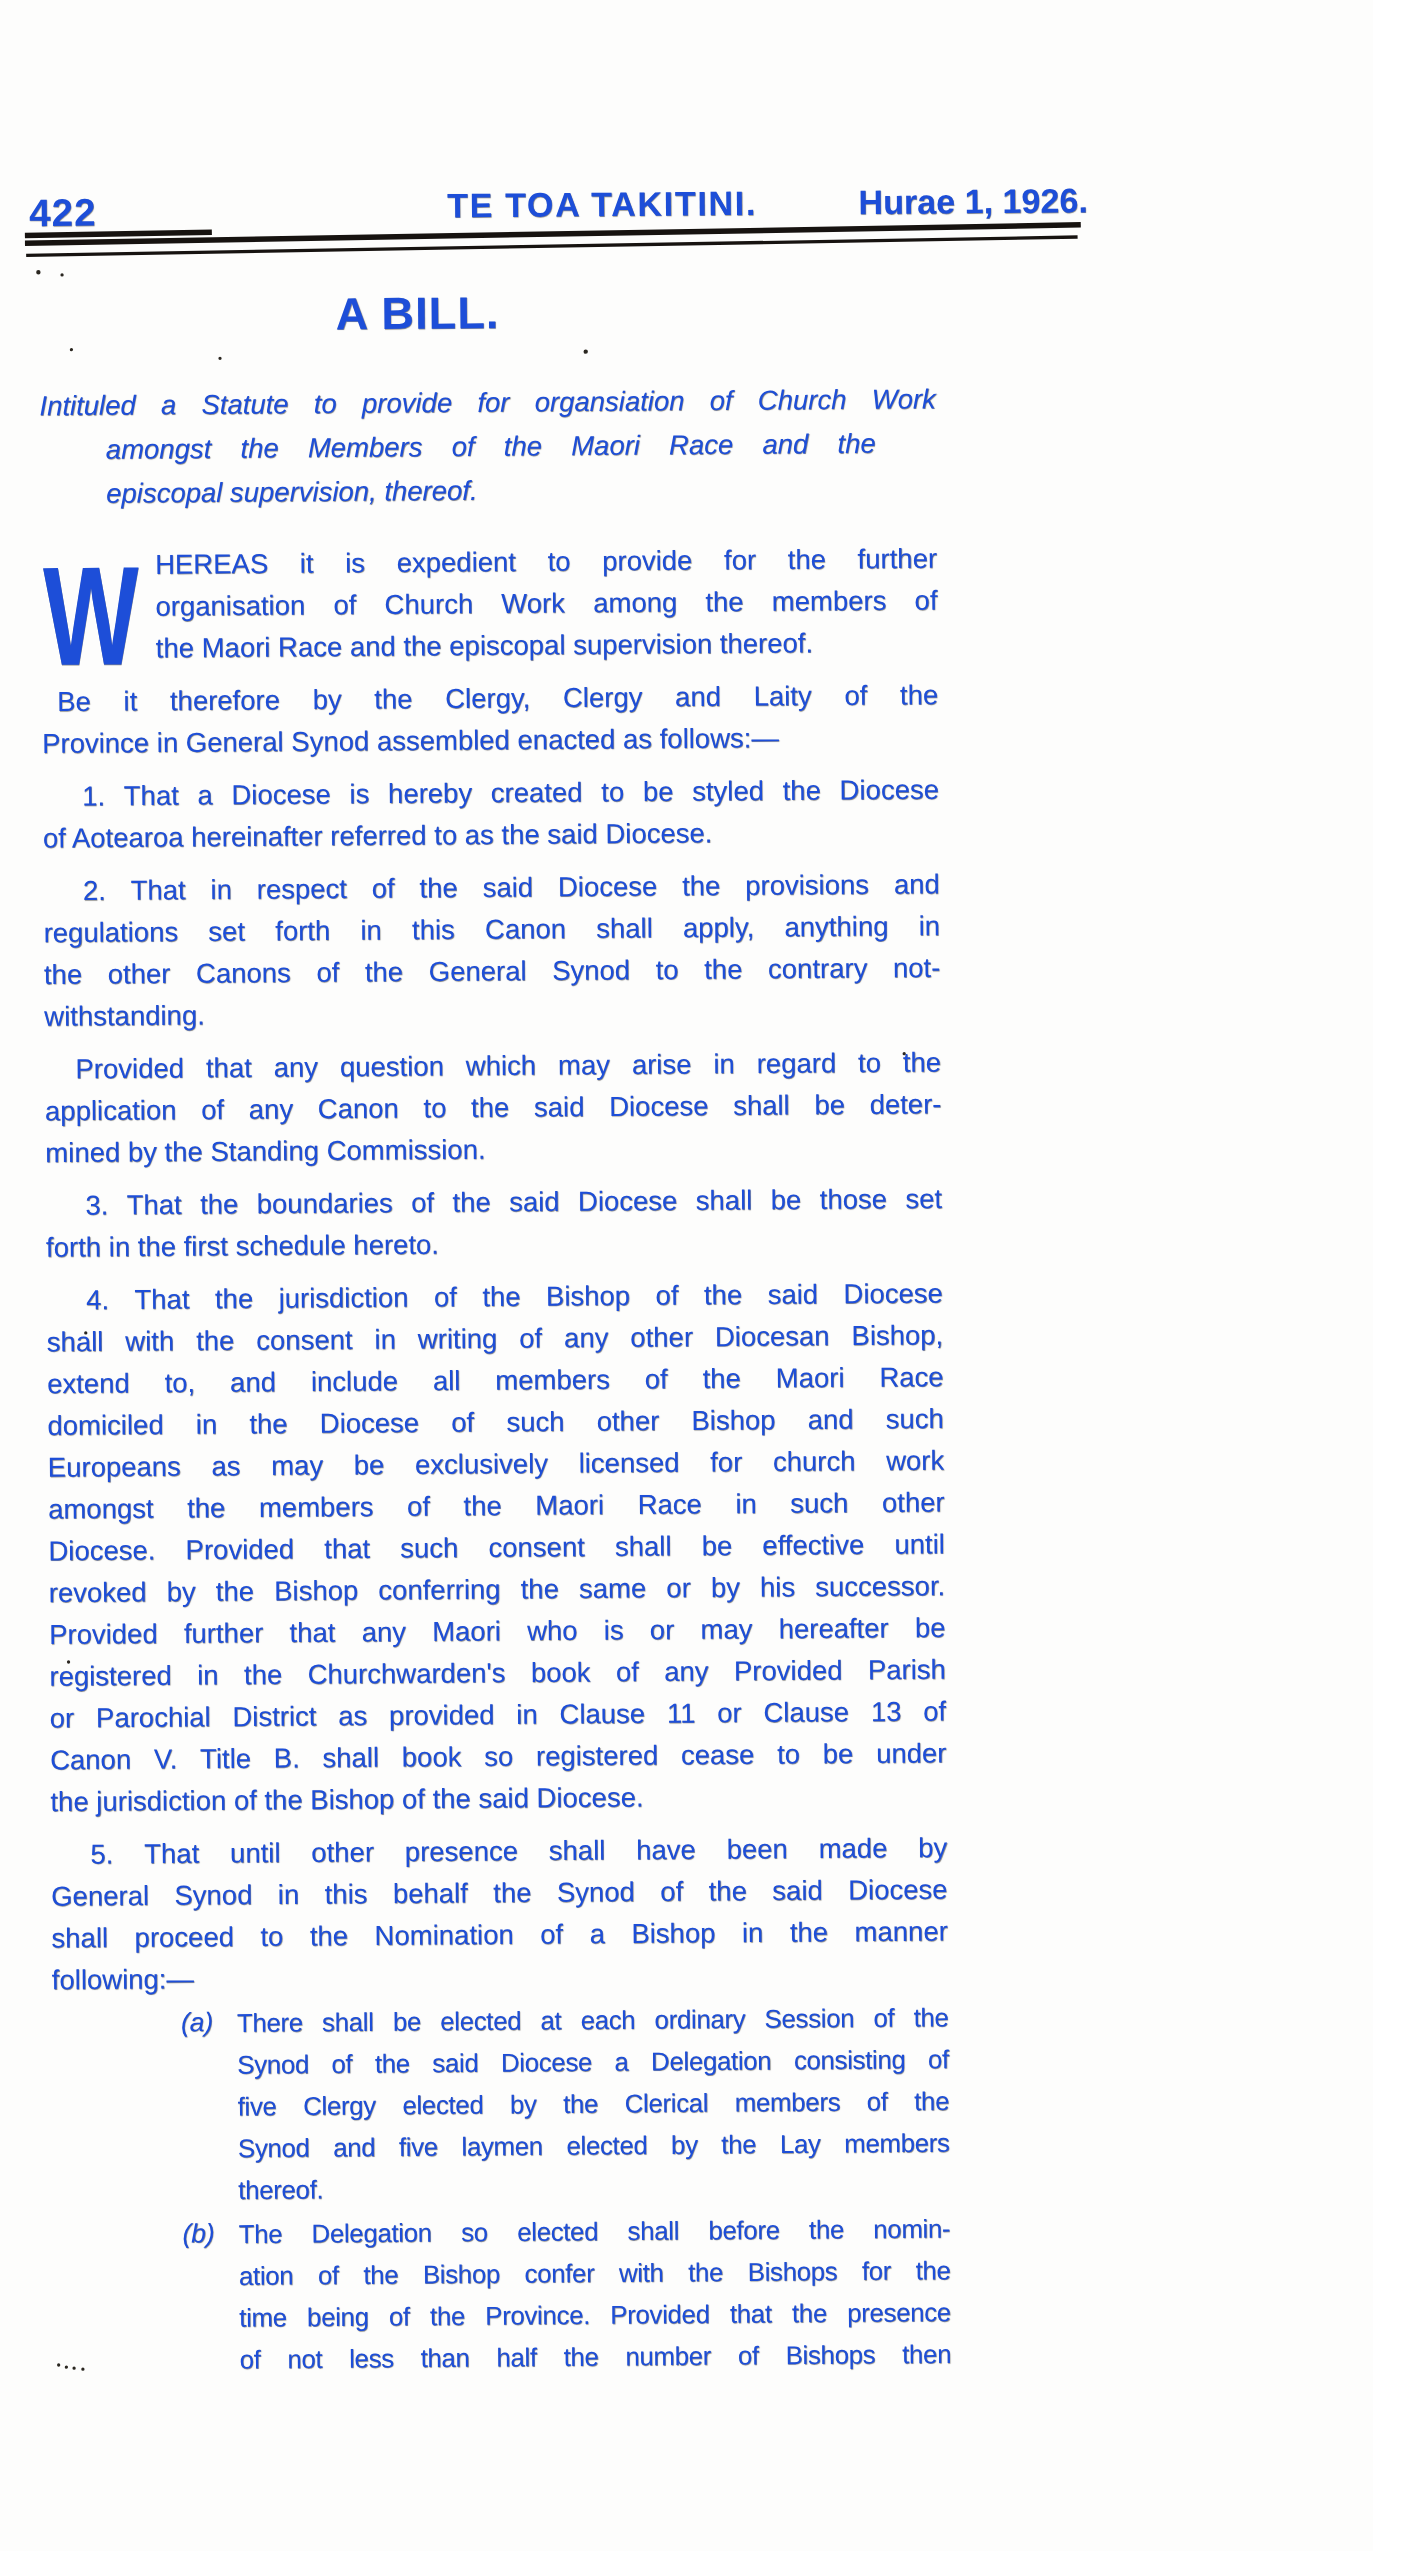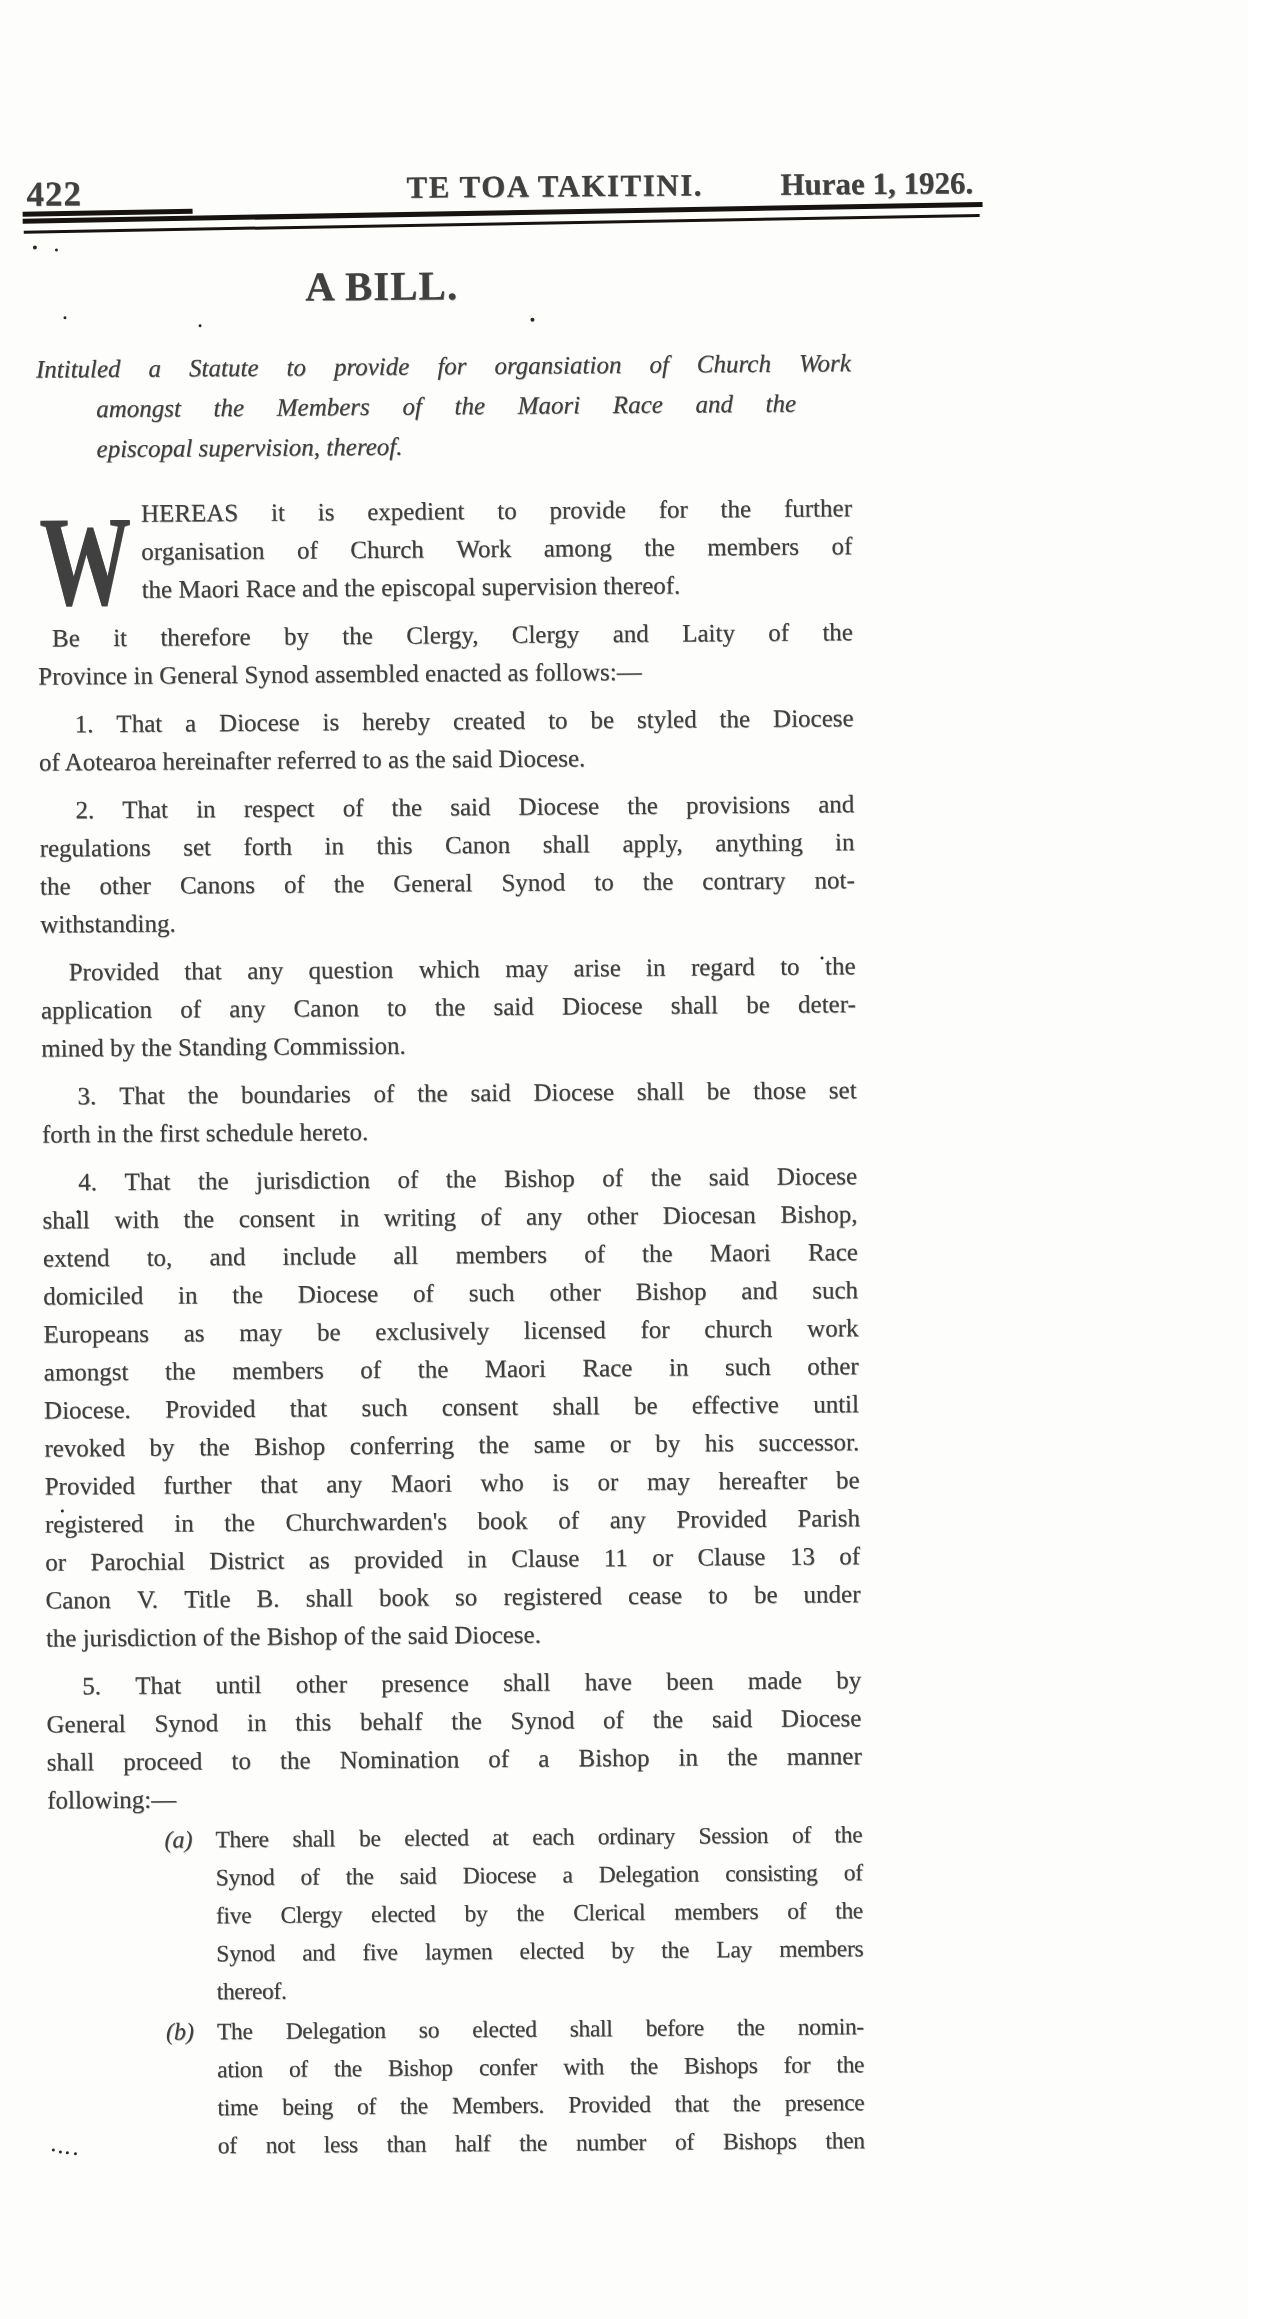--- a/index.html
+++ b/index.html
@@ -6,22 +6,22 @@
     margin: 0;
     padding: 0;
     background: #ffffff;
   }
   .page {
     position: relative;
     width: 1248px;
     height: 2319px;
     background: #fdfdfc;
     overflow: hidden;
-    font-family: Liberation Serif, serif;
-    color: #404040;
+    font-family: Liberation Sans, sans-serif;
+    color: #1d4ed8;
   }
   .scan {
     position: absolute;
     inset: 0;
     transform: rotate(-0.45deg);
     transform-origin: 620px 1150px;
     text-shadow: 0.5px 0.6px 0.7px rgba(22,19,16,0.5);
   }
   
   .pgnum {
@@ -169,21 +169,21 @@
           <div class="ln just"><span>There</span><span>shall</span><span>be</span><span>elected</span><span>at</span><span>each</span><span>ordinary</span><span>Session</span><span>of</span><span>the</span></div>
           <div class="ln just"><span>Synod</span><span>of</span><span>the</span><span>said</span><span>Diocese</span><span>a</span><span>Delegation</span><span>consisting</span><span>of</span></div>
           <div class="ln just"><span>five</span><span>Clergy</span><span>elected</span><span>by</span><span>the</span><span>Clerical</span><span>members</span><span>of</span><span>the</span></div>
           <div class="ln just"><span>Synod</span><span>and</span><span>five</span><span>laymen</span><span>elected</span><span>by</span><span>the</span><span>Lay</span><span>members</span></div>
           <div class="ln">thereof.</div>
         </div>
         <div class="blk sub">
           <span class="sublabel">(b)</span>
           <div class="ln just"><span>The</span><span>Delegation</span><span>so</span><span>elected</span><span>shall</span><span>before</span><span>the</span><span>nomin-</span></div>
           <div class="ln just"><span>ation</span><span>of</span><span>the</span><span>Bishop</span><span>confer</span><span>with</span><span>the</span><span>Bishops</span><span>for</span><span>the</span></div>
-          <div class="ln just"><span>time</span><span>being</span><span>of</span><span>the</span><span>Members.</span><span>Provided</span><span>that</span><span>the</span><span>presence</span></div>
+          <div class="ln just"><span>time</span><span>being</span><span>of</span><span>the</span><span>Province.</span><span>Provided</span><span>that</span><span>the</span><span>presence</span></div>
           <div class="ln just"><span>of</span><span>not</span><span>less</span><span>than</span><span>half</span><span>the</span><span>number</span><span>of</span><span>Bishops</span><span>then</span></div>
         </div>
       </div>
 
     <div class="speck" style="left:40px;  top:241px;  width:4px; height:4px;"></div>
     <div class="speck" style="left:62px;  top:244px;  width:3px; height:3px;"></div>
     <div class="speck" style="left:70px;  top:312px;  width:3px; height:3px;"></div>
     <div class="speck" style="left:205px; top:321px;  width:3px; height:3px;"></div>
     <div class="speck" style="left:537px; top:317px;  width:4px; height:4px;"></div>
     <div class="speck" style="left:76px;  top:1206px; width:3px; height:3px;"></div>

